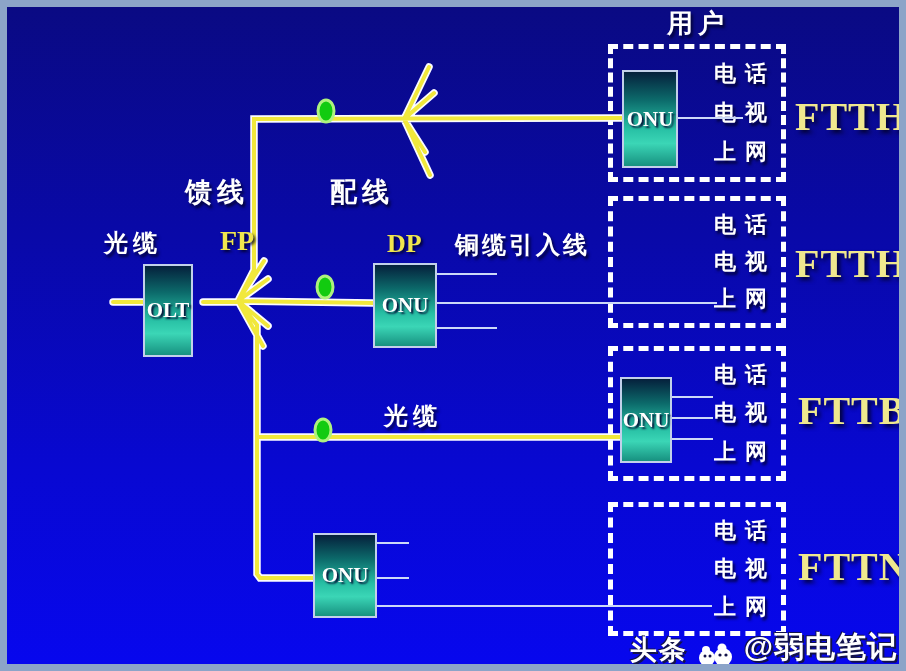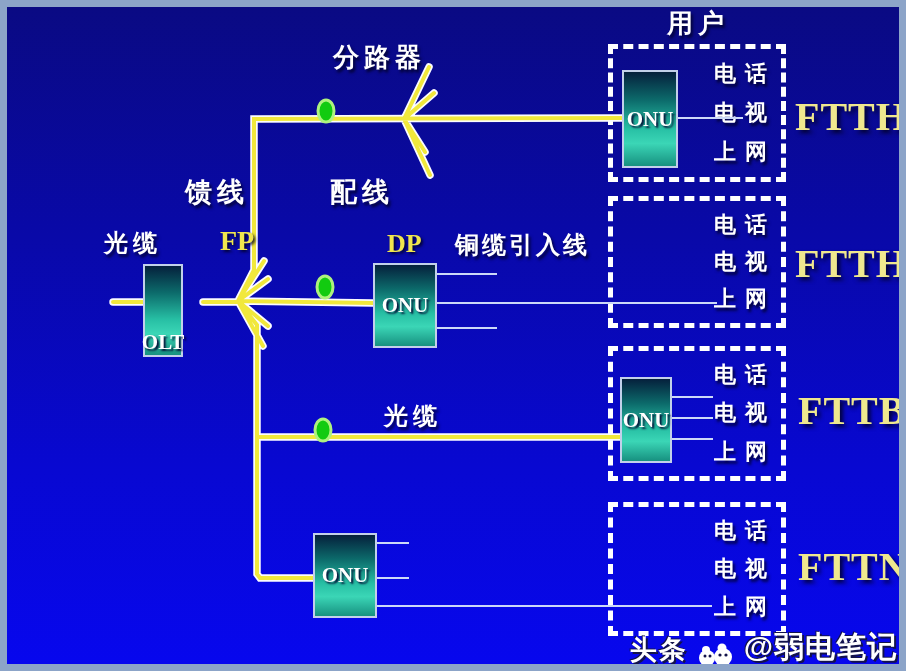--- a/index.html
+++ b/index.html
@@ -64,37 +64,36 @@
     <path d="M678 118 H743 M437 274 H497 M437 303 H717 M437 328 H497 M672 397 H713 M672 418 H713 M672 439 H713 M377 543 H409 M377 578 H409 M377 606 H712" stroke="#ccd8f8" stroke-width="2" fill="none"></path>
 
     <path d="M113 302 H143 M203 302 H238 M622 118 L254 119 L254 270 L238 301 M238 301 L373 303 M238 301 L257 325 L257 574 L260 578 L313 578 M257 437 H620 M404 119 L429 67 M404 119 L434 93 M404 119 L425 152 M404 119 L430 175 M238 301 L264 261 M238 301 L268 279 M238 301 L268 326 M238 301 L263 346" stroke="#fbfbff" stroke-width="7.5" fill="none" stroke-linecap="round"></path>
     <path d="M113 302 H143 M203 302 H238 M622 118 L254 119 L254 270 L238 301 M238 301 L373 303 M238 301 L257 325 L257 574 L260 578 L313 578 M257 437 H620 M404 119 L429 67 M404 119 L434 93 M404 119 L425 152 M404 119 L430 175 M238 301 L264 261 M238 301 L268 279 M238 301 L268 326 M238 301 L263 346" stroke="#f1e83c" stroke-width="4" fill="none" stroke-linecap="round"></path>
 
     <ellipse cx="326" cy="111" rx="8" ry="11" fill="#12cb10" stroke="#aef27e" stroke-width="3"></ellipse>
     <ellipse cx="325" cy="287" rx="8" ry="11" fill="#12cb10" stroke="#aef27e" stroke-width="3"></ellipse>
     <ellipse cx="323" cy="430" rx="8" ry="11" fill="#12cb10" stroke="#aef27e" stroke-width="3"></ellipse>
   </svg>
 
-  <div class="node teal" style="left:143px;top:264px;width:40px;height:93px;align-items:flex-end;">
+  <div class="node teal" style="left:143px;top:264px;width:50px;height:93px;">
       <span>OLT</span>
     </div>
   <div class="node teal" style="left:622px;top:70px;width:56px;height:98px;">
       <span>ONU</span>
     </div>
   <div class="node teal" style="left:373px;top:263px;width:64px;height:85px;">
       <span>ONU</span>
     </div>
   <div class="node teal" style="left:620px;top:377px;width:52px;height:86px;">
       <span>ONU</span>
     </div>
   <div class="node teal" style="left:313px;top:533px;width:64px;height:85px;">
       <span>ONU</span>
     </div>
 
-  <div class="lbl cn" style="left:333px;top:40px;font-size:26px;">分路器</div>
   <div class="lbl cn" style="left:667px;top:6px;font-size:26px;">用户</div>
   <div class="lbl cn" style="left:185px;top:174px;font-size:27px;">馈线</div>
   <div class="lbl cn" style="left:330px;top:174px;font-size:27px;">配线</div>
   <div class="lbl cn" style="left:104px;top:227px;font-size:24px;">光缆</div>
   <div class="lbl" style="left:455px;top:229px;font-size:24px;letter-spacing:3px;">铜缆引入线</div>
   <div class="lbl cn" style="left:384px;top:400px;font-size:24px;">光缆</div>
   <div class="pt" style="left:220px;top:225px;font-size:28px;">FP</div>
   <div class="pt" style="left:387px;top:229px;font-size:26px;">DP</div>
 
   <div class="access" style="left:795px;top:93px;">FTTH</div>

